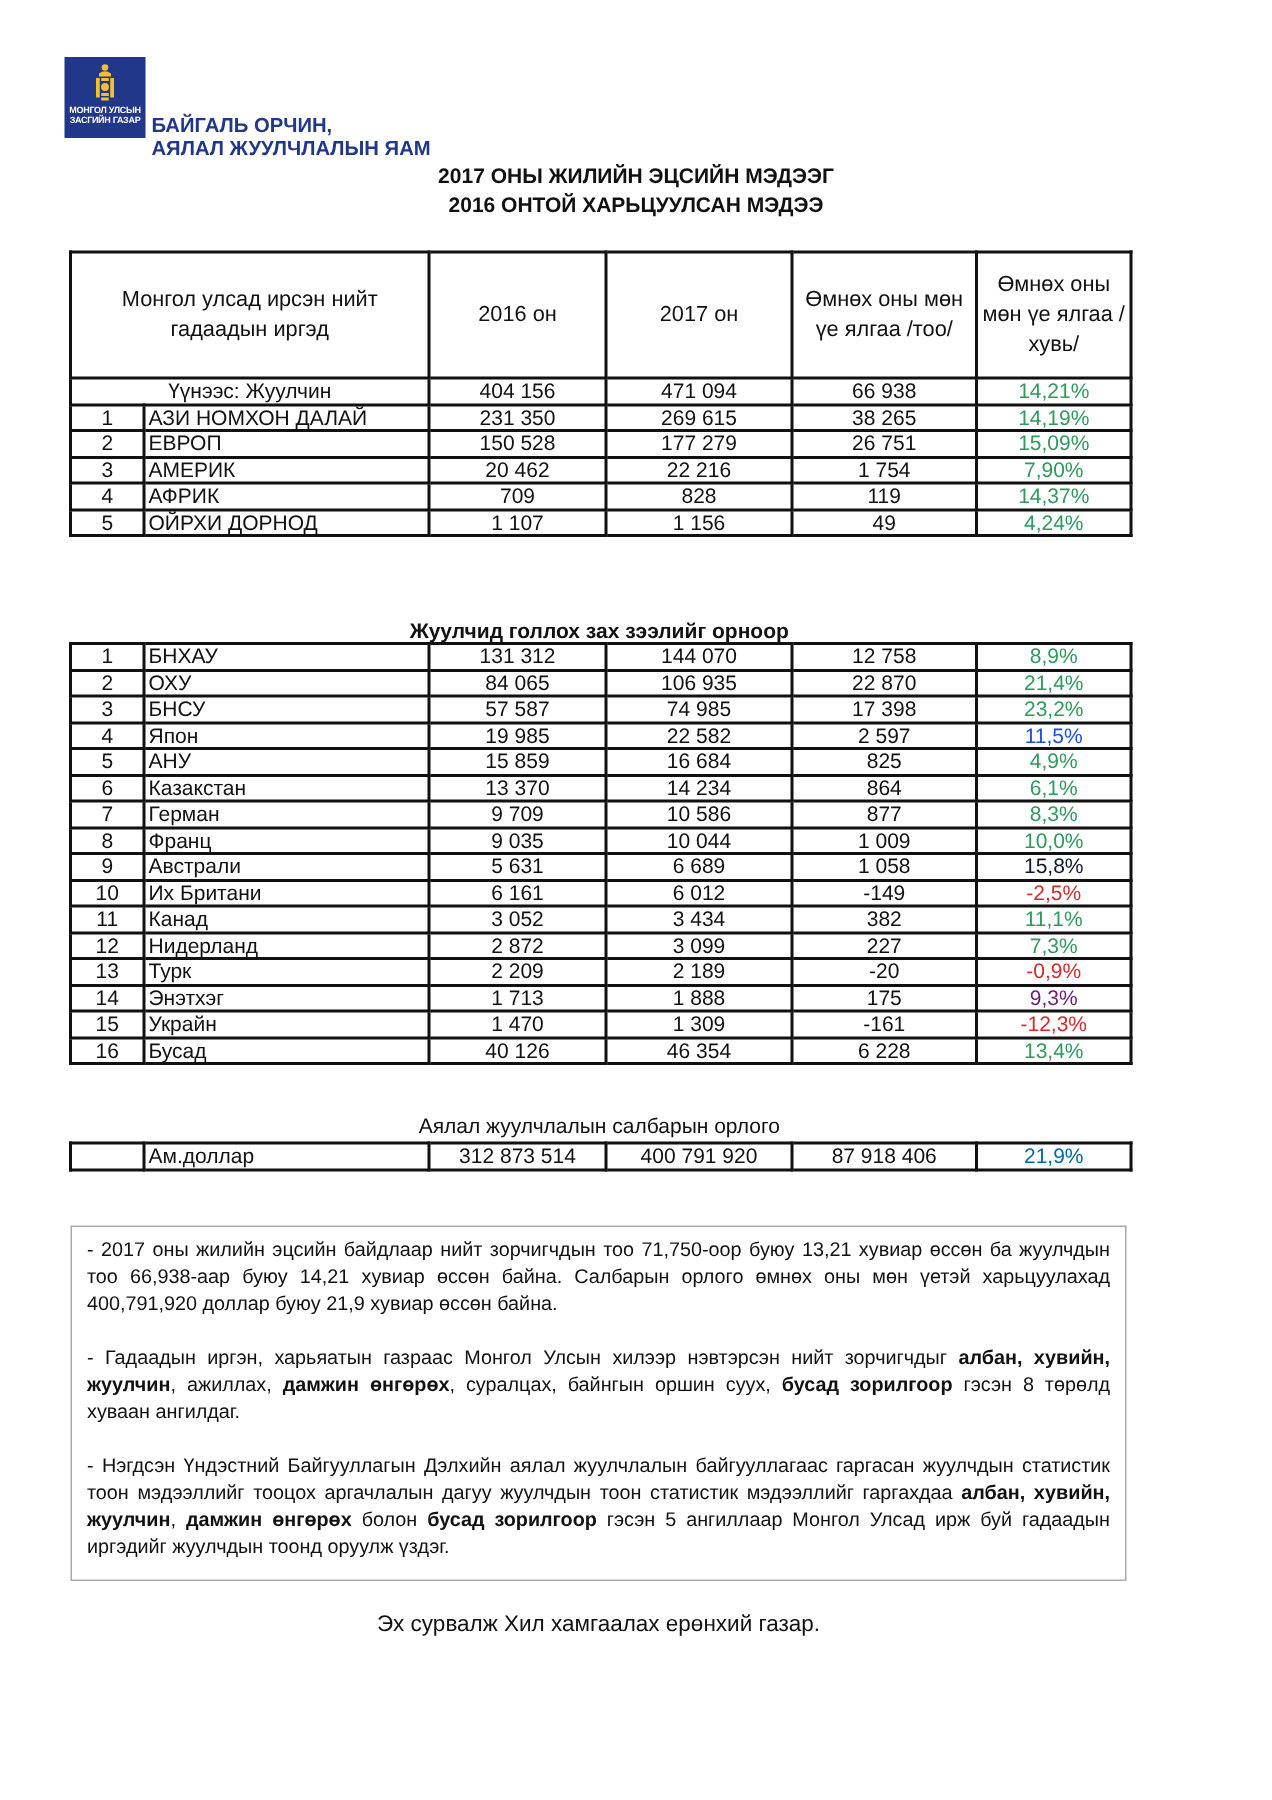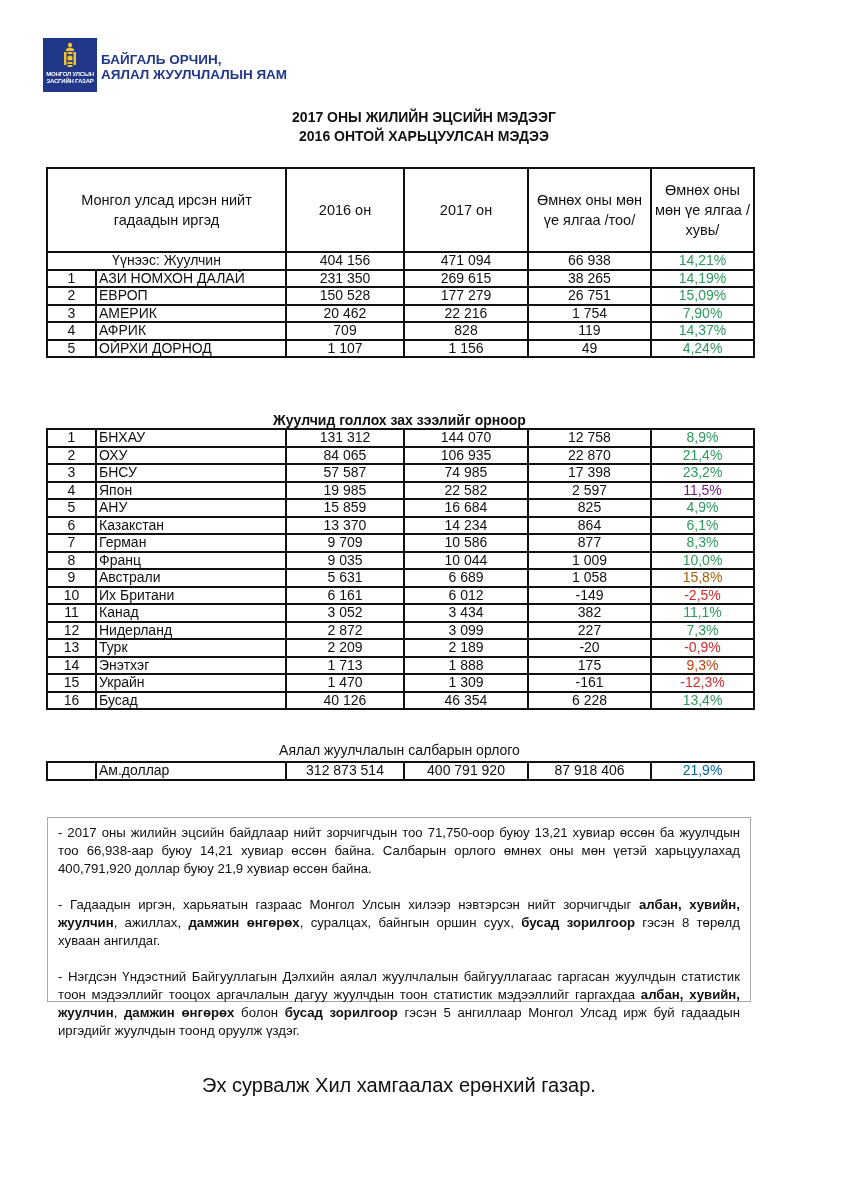--- a/index.html
+++ b/index.html
@@ -3,37 +3,37 @@
 <meta charset="utf-8">
 <style>
   html, body { margin:0; padding:0; background:#ffffff; }
   body { width:848px; height:1200px; position:relative; overflow:hidden;
          font-family:"Liberation Sans", sans-serif; color:#111; }
   .logo { position:absolute; left:43px; top:38px; width:54px; height:54px;
           background:#21378a; }
   .logo .emblem { position:absolute; left:20px; top:4px; width:14px; height:26px; }
   .logo .cap { position:absolute; left:2px; top:33px; width:50px; text-align:center;
                color:#fff; font-size:6px; font-weight:bold; line-height:7px; letter-spacing:-0.2px; }
-  .ministry { position:absolute; left:101px; top:52px; color:#21378a; font-weight:bold;
+  .ministry { position:absolute; left:101px; top:76px; color:#21378a; font-weight:bold;
               font-size:13.5px; line-height:15px; }
   .title { position:absolute; left:0; width:848px; text-align:center; font-weight:bold;
            font-size:14px; line-height:19px; top:108px; }
   table.t { position:absolute; left:46px; border-collapse:collapse; table-layout:fixed; }
   table.t td { border:2px solid #111; font-size:14px; height:15.5px; padding:0 2px;
                line-height:15.5px; white-space:nowrap; overflow:hidden; text-align:center; }
   table.t td.name { text-align:left; }
   table.t td.pct.up { color:#2e9a5c; }
   table.t td.pct.down { color:#d42a2a; }
   .hdr td { height:82px !important; line-height:20px !important; white-space:normal !important; font-size:14.5px !important; }
   .section-label { position:absolute; left:46px; width:707px; text-align:center; font-size:14px; }
-  .notes { position:absolute; left:47px; top:817px; width:704px; height:185px;
+  .notes { position:absolute; left:47px; top:817px; width:704px; height:237px;
            border:1px solid #aaa; box-sizing:border-box; padding:6px 10px 0 10px;
            font-size:13.2px; line-height:18px; text-align:justify; }
   .notes p { margin:0 0 18px 0; }
-  .source { position:absolute; left:0; width:798px; text-align:center; top:1074px; font-size:20px; }
+  .source { position:absolute; left:0; width:798px; text-align:center; top:1074px; font-size:15px; }
 </style>
 </head>
 <body>
 
 <div class="logo">
   <svg class="emblem" viewBox="0 0 14 26">
     <circle cx="7" cy="3" r="2.2" fill="#f2c12e"></circle>
     <path d="M3 7 Q7 4 11 7 L11 9 L3 9 Z" fill="#f2c12e"></path>
     <rect x="1" y="10" width="2.5" height="13" fill="#f2c12e"></rect>
     <rect x="10.5" y="10" width="2.5" height="13" fill="#f2c12e"></rect>
@@ -163,21 +163,21 @@
         <td>74 985</td>
         <td>17 398</td>
         <td class="pct up" style="color: rgb(46, 154, 92);">23,2%</td>
       </tr>
       <tr>
         <td>4</td>
         <td class="name">Япон</td>
         <td>19 985</td>
         <td>22 582</td>
         <td>2 597</td>
-        <td class="pct up" style="color: #701a75;">11,5%</td>
+        <td class="pct up" style="color: #1d4ed8;">11,5%</td>
       </tr>
       <tr>
         <td>5</td>
         <td class="name">АНУ</td>
         <td>15 859</td>
         <td>16 684</td>
         <td>825</td>
         <td class="pct up" style="color: rgb(46, 154, 92);">4,9%</td>
       </tr>
       <tr>
@@ -203,21 +203,21 @@
         <td>10 044</td>
         <td>1 009</td>
         <td class="pct up" style="color: rgb(46, 154, 92);">10,0%</td>
       </tr>
       <tr>
         <td>9</td>
         <td class="name">Австрали</td>
         <td>5 631</td>
         <td>6 689</td>
         <td>1 058</td>
-        <td class="pct up" style="color: #a16207;">15,8%</td>
+        <td class="pct up" style="color: #0f172a;">15,8%</td>
       </tr>
       <tr>
         <td>10</td>
         <td class="name">Их Британи</td>
         <td>6 161</td>
         <td>6 012</td>
         <td>-149</td>
         <td class="pct down" style="color: rgb(212, 42, 42);">-2,5%</td>
       </tr>
       <tr>
@@ -243,21 +243,21 @@
         <td>2 189</td>
         <td>-20</td>
         <td class="pct down" style="color: rgb(212, 42, 42);">-0,9%</td>
       </tr>
       <tr>
         <td>14</td>
         <td class="name">Энэтхэг</td>
         <td>1 713</td>
         <td>1 888</td>
         <td>175</td>
-        <td class="pct up" style="color: #c2410c;">9,3%</td>
+        <td class="pct up" style="color: #701a75;">9,3%</td>
       </tr>
       <tr>
         <td>15</td>
         <td class="name">Украйн</td>
         <td>1 470</td>
         <td>1 309</td>
         <td>-161</td>
         <td class="pct down" style="color: rgb(212, 42, 42);">-12,3%</td>
       </tr>
       <tr>

